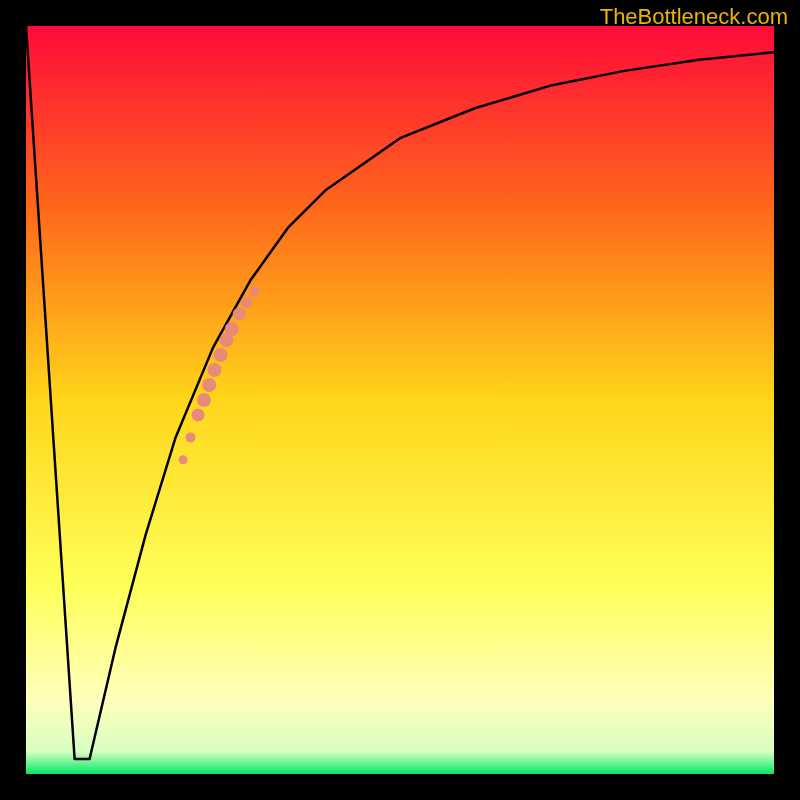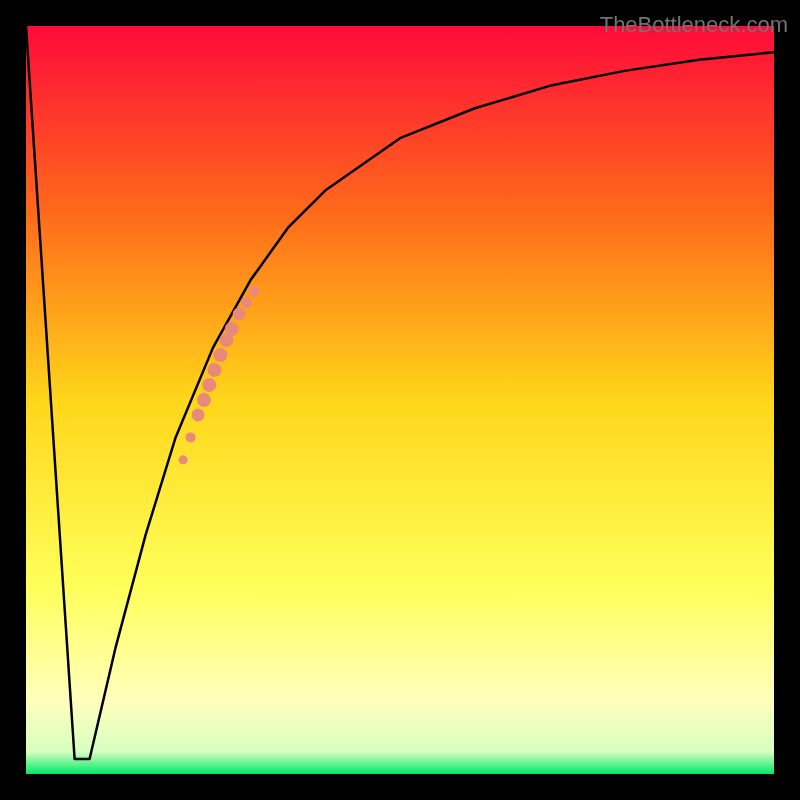--- a/index.html
+++ b/index.html
@@ -5,23 +5,23 @@
   * { margin: 0; padding: 0; box-sizing: border-box; }
   body {
     width: 800px;
     height: 800px;
     background: #000;
     position: relative;
     font-family: Arial, sans-serif;
   }
   .watermark {
     position: absolute;
-    top: 12px;
+    top: 4px;
     right: 12px;
-    color: #737373;
+    color: #eab308;
     font-size: 22px;
     font-weight: 500;
     z-index: 10;
   }
   .plot-frame {
     position: absolute;
     left: 26px;
     top: 26px;
     width: 748px;
     height: 748px;

